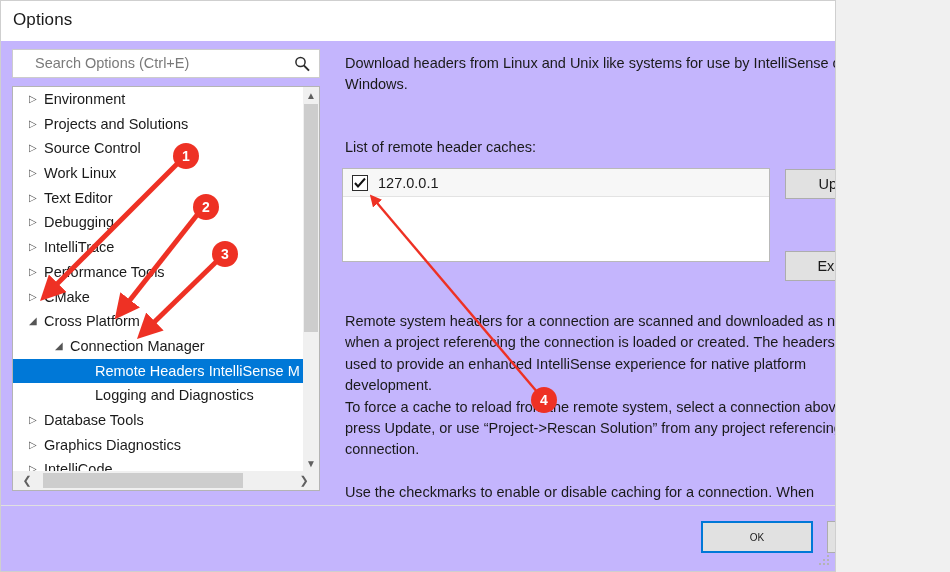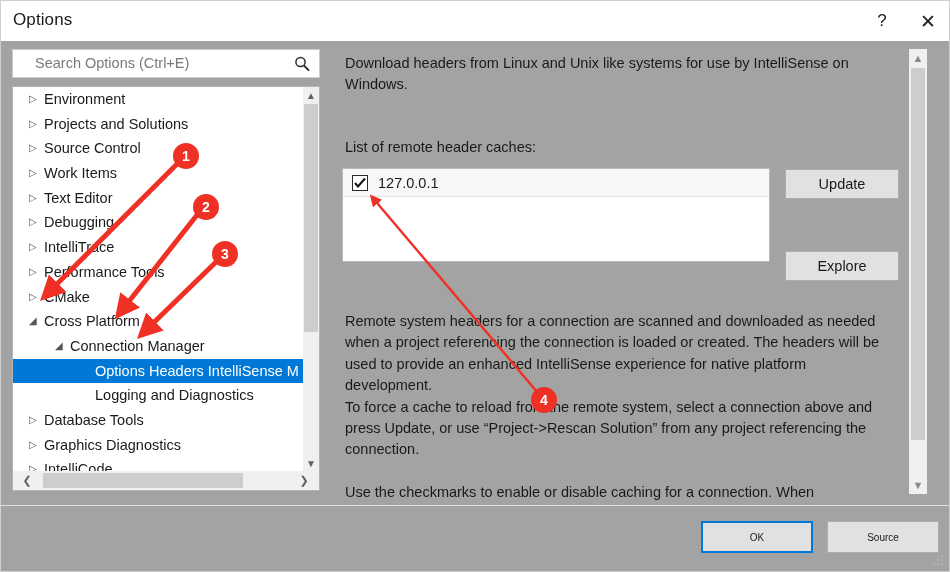--- a/index.html
+++ b/index.html
@@ -3,21 +3,21 @@
 <meta charset="utf-8">
 <style>
   html,body{margin:0;padding:0;}
   body{
     width:950px;height:572px;overflow:hidden;
     background:#f0f0f0;
     font-family:"Liberation Sans","DejaVu Sans",sans-serif;
     font-size:14.5px;color:#1a1a1a;
     -webkit-font-smoothing:antialiased;
   }
-  .dialog{position:relative;width:950px;height:572px;background:#a3a3a3;box-sizing:border-box;border:1px solid #cfcfcf;overflow:hidden;}
+  .dialog{position:relative;width:836px;height:572px;background:#c4b5fd;box-sizing:border-box;border:1px solid #cfcfcf;overflow:hidden;}
 
   
   .titlebar{position:absolute;left:0;top:0;width:950px;height:40px;background:#ffffff;}
   .title-text{position:absolute;left:12px;top:9px;font-size:17px;color:#1a1a1a;letter-spacing:.1px;}
   .tb-btn{position:absolute;top:0;height:40px;width:46px;display:flex;align-items:center;justify-content:center;color:#222;}
   .tb-help{left:858px;font-size:17px;}
   .tb-close{left:904px;font-size:19px;font-family:"DejaVu Sans",sans-serif;}
 
   
   .search-box{position:absolute;left:11px;top:48px;width:308px;height:29px;background:#fff;border:1px solid #cccccc;box-sizing:border-box;}
@@ -116,21 +116,21 @@
           <div class="ti lvl0">
             <span class="arrow">▷</span>
             <span class="lbl">Projects and Solutions</span>
           </div>
           <div class="ti lvl0">
             <span class="arrow">▷</span>
             <span class="lbl">Source Control</span>
           </div>
           <div class="ti lvl0">
             <span class="arrow">▷</span>
-            <span class="lbl">Work Items</span>
+            <span class="lbl">Work Linux</span>
           </div>
           <div class="ti lvl0">
             <span class="arrow">▷</span>
             <span class="lbl">Text Editor</span>
           </div>
           <div class="ti lvl0">
             <span class="arrow">▷</span>
             <span class="lbl">Debugging</span>
           </div>
           <div class="ti lvl0">
@@ -147,21 +147,21 @@
           </div>
           <div class="ti lvl0">
             <span class="arrow">◢</span>
             <span class="lbl">Cross Platform</span>
           </div>
           <div class="ti lvl1">
             <span class="arrow">◢</span>
             <span class="lbl">Connection Manager</span>
           </div>
           <div class="ti lvl2 sel">
-            <span class="lbl">Options Headers IntelliSense M</span>
+            <span class="lbl">Remote Headers IntelliSense M</span>
           </div>
           <div class="ti lvl2">
             <span class="lbl">Logging and Diagnostics</span>
           </div>
           <div class="ti lvl0">
             <span class="arrow">▷</span>
             <span class="lbl">Database Tools</span>
           </div>
           <div class="ti lvl0">
             <span class="arrow">▷</span>

